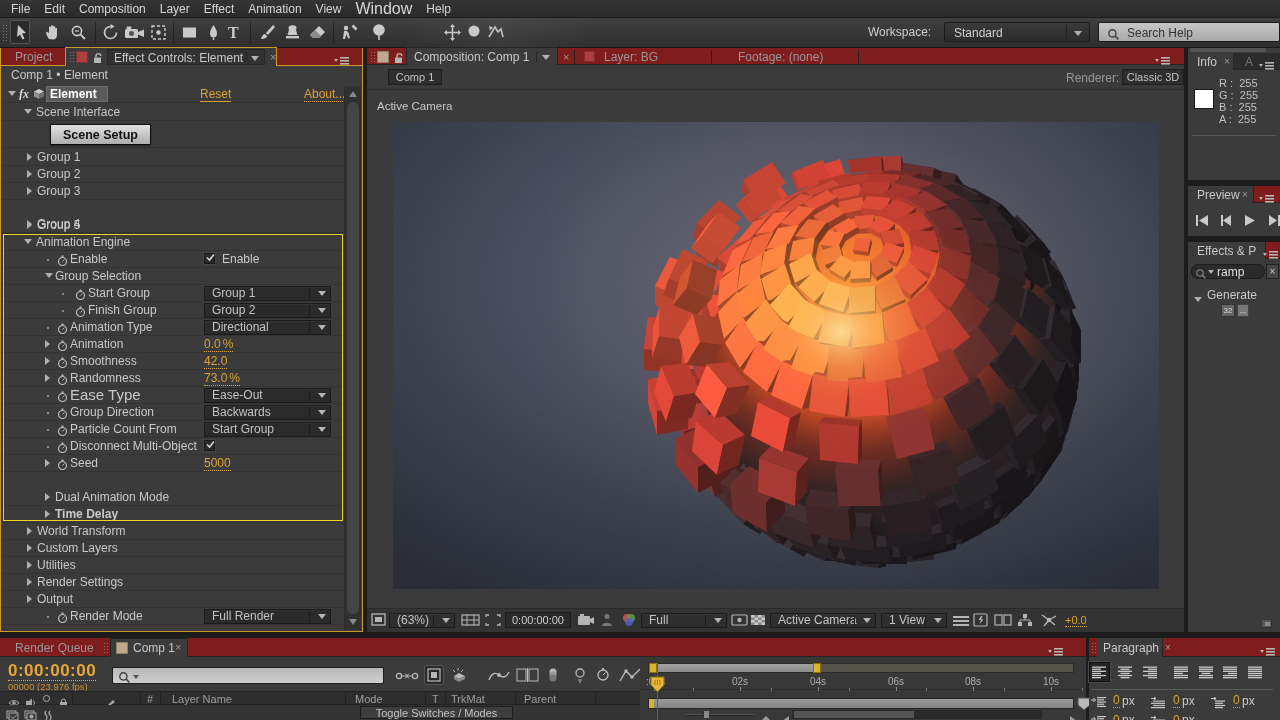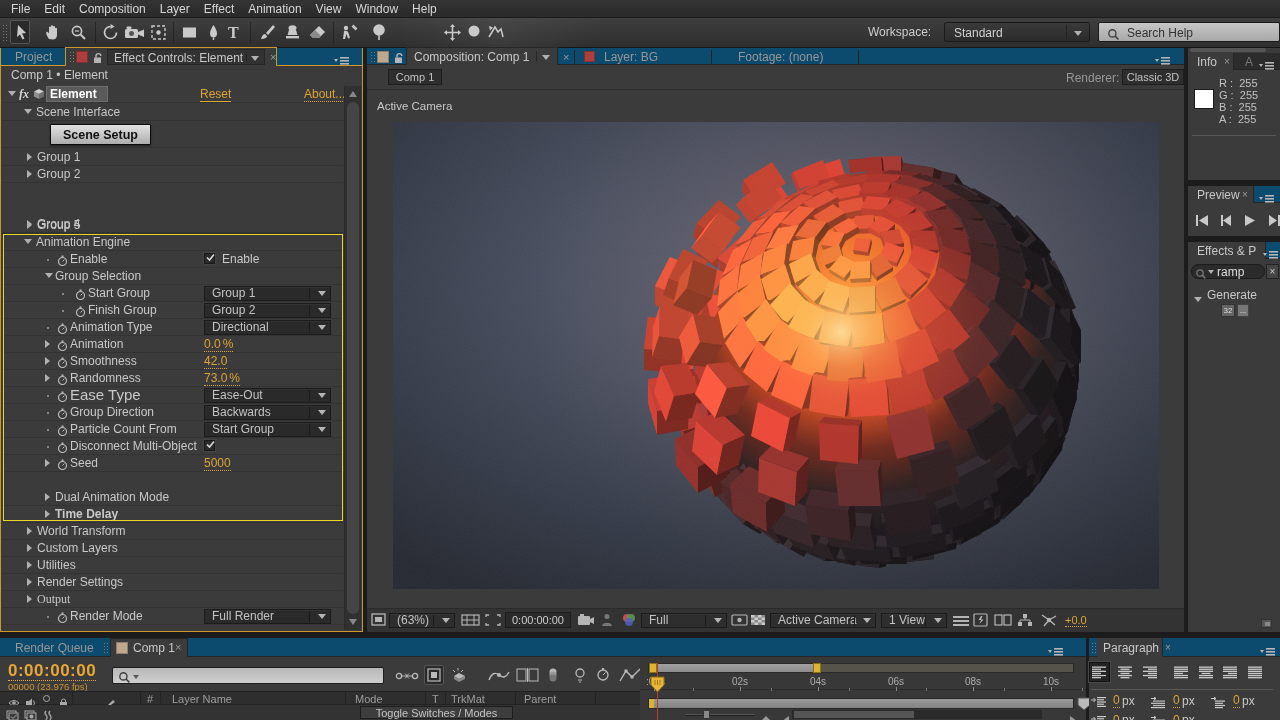--- a/index.html
+++ b/index.html
@@ -1,20 +1,20 @@
 <!DOCTYPE html>
 <html><head><meta charset="utf-8"><style>
 *{margin:0;padding:0;box-sizing:border-box}
 html,body{width:1280px;height:720px;overflow:hidden;background:#1c1c1c;
  font-family:"Liberation Sans",sans-serif;-webkit-font-smoothing:antialiased}
 .abs{position:absolute}
 .txt{color:#c8c8c8;font-size:12px;white-space:nowrap}
 .dim{color:#969696}
 .panel{position:absolute;background:#3b3b3b}
-.tabbar{position:absolute;background:#0c4a6e;border-bottom:1px solid #252525}
+.tabbar{position:absolute;background:#7f1d1d;border-bottom:1px solid #252525}
 .tri-r{width:0;height:0;border-left:5px solid #b0b0b0;border-top:4px solid transparent;border-bottom:4px solid transparent;display:inline-block}
 .tri-d{width:0;height:0;border-top:5px solid #b0b0b0;border-left:4px solid transparent;border-right:4px solid transparent;display:inline-block}
 .dd{position:absolute;height:15px;background:#2a2a2a;border:1px solid #1b1b1b;box-shadow:inset 0 1px 0 rgba(255,255,255,.04);color:#c2c2c2;font-size:12px;line-height:13px;padding-left:7px}
 .dd .a{position:absolute;right:4px;top:4px;width:0;height:0;border-top:5px solid #b5b5b5;border-left:4px solid transparent;border-right:4px solid transparent}
 .dd .s{position:absolute;right:20px;top:1px;bottom:1px;width:1px;background:#1b1b1b}
 .row{position:absolute;left:1px;right:19px;height:17px;border-bottom:1px solid #333;color:#c8c8c8;font-size:12px;line-height:16px}
 .sw{position:absolute;top:3px;width:11px;height:11px}
 .cb{position:absolute;width:11px;height:11px;background:#2a2a2a;border:1px solid #191919;box-shadow:0 0 0 1px #444}
 .cb svg{position:absolute;left:0;top:-2px}
 .val{position:absolute;color:#dca337;border-bottom:1px dotted #dca337;line-height:14px;height:15px}
@@ -23,21 +23,21 @@
 </style></head><body>
 <div class="abs" style="left:0;top:0;width:1280px;height:18px;background:linear-gradient(#343434,#2a2a2a);border-bottom:1px solid #1c1c1c">
 <div style="display:flex;padding-left:4px">
 <div style="color:#d6d6d6;font-size:12px;line-height:18px;padding:0 7px">File</div>
 <div style="color:#d6d6d6;font-size:12px;line-height:18px;padding:0 7px">Edit</div>
 <div style="color:#d6d6d6;font-size:12px;line-height:18px;padding:0 7px">Composition</div>
 <div style="color:#d6d6d6;font-size:12px;line-height:18px;padding:0 7px">Layer</div>
 <div style="color:#d6d6d6;font-size:12px;line-height:18px;padding:0 7px">Effect</div>
 <div style="color:#d6d6d6;font-size:12px;line-height:18px;padding:0 7px">Animation</div>
 <div style="color:#d6d6d6;font-size:12px;line-height:18px;padding:0 7px">View</div>
-<div style="color:#d6d6d6;font-size:12px;line-height:18px;padding:0 7px">Window</div>
+<div style="color:#d6d6d6;font-size:16px;line-height:18px;padding:0 7px">Window</div>
 <div style="color:#d6d6d6;font-size:12px;line-height:18px;padding:0 7px">Help</div>
 </div>
   </div>
 <div class="abs" style="left:0;top:18px;width:1280px;height:30px;background:linear-gradient(#3f3f3f,#2e2e2e);border-bottom:1px solid #161616">
 <div class="abs" style="left:400px;top:0;width:200px;height:29px;background:linear-gradient(90deg,rgba(255,255,255,0),rgba(255,255,255,0.05),rgba(255,255,255,0))"></div>
 <div class="abs" style="left:2px;top:6px">
       <div style="width:5px;height:18px;background-image:radial-gradient(circle,#777 28%,transparent 32%);background-size:3px 3px;background-position:0 0"></div>
     </div>
 <div class="abs" style="left:10px;top:2px;width:20px;height:24px;background:#2a2a2a;border:1px solid #555;border-radius:2px"></div>
     <div class="abs" style="left:14px;top:6px"><svg width="16" height="17" viewBox="0 0 16 17">
@@ -175,20 +175,24 @@
 <div class="abs" style="left:1px;right:19px;top:73px;height:27px;border-bottom:1px solid #333"></div>
 <div class="abs" style="left:49px;top:76px;width:101px;height:21px;background:linear-gradient(#e2e2e2,#adadad);border:1px solid #0e0e0e;box-shadow:0 1px 2px rgba(0,0,0,.5);border-radius:1px;text-align:center"><span style="font-size:12.5px;font-weight:bold;color:#111;line-height:19px">Scene Setup</span></div>
 <div class="row" style="top:101px;">
       <div class="tri-r" style="position:absolute;left:25px;top:4px"></div>
       <div class="txt" style="position:absolute;left:35px;top:0px;font-size:12px">Group 1</div>
     </div>
 <div class="row" style="top:118px;">
       <div class="tri-r" style="position:absolute;left:25px;top:4px"></div>
       <div class="txt" style="position:absolute;left:35px;top:0px;font-size:12px">Group 2</div>
     </div>
+<div class="row" style="top:135px;">
+      <div class="tri-r" style="position:absolute;left:25px;top:4px"></div>
+      <div class="txt" style="position:absolute;left:35px;top:0px;font-size:12px">Group 3</div>
+    </div>
 <div class="row" style="top:152px;margin-top:16px;">
       <div class="tri-r" style="position:absolute;left:25px;top:4px"></div>
       <div class="txt" style="position:absolute;left:35px;top:0px;font-size:12px">Group 4</div>
     </div>
 <div class="row" style="top:169px;">
       <div class="tri-r" style="position:absolute;left:25px;top:4px"></div>
       <div class="txt" style="position:absolute;left:35px;top:0px;font-size:12px">Group 5</div>
     </div>
 <div class="row" style="top:186px;">
       <div class="tri-d" style="position:absolute;left:22px;top:5px"></div>
@@ -345,21 +349,21 @@
       <div class="txt" style="position:absolute;left:35px;top:0px;font-size:12px">Custom Layers</div>
     </div>
 <div class="row" style="top:509px;">
       <div class="tri-r" style="position:absolute;left:25px;top:4px"></div>
       <div class="txt" style="position:absolute;left:35px;top:0px;font-size:12px">Utilities</div>
     </div>
 <div class="row" style="top:526px;">
       <div class="tri-r" style="position:absolute;left:25px;top:4px"></div>
       <div class="txt" style="position:absolute;left:35px;top:0px;font-size:12px">Render Settings</div>
     </div>
-<div class="row" style="top:543px;font-family:Liberation Serif, serif;">
+<div class="row" style="top:543px;">
       <div class="tri-r" style="position:absolute;left:25px;top:4px"></div>
       <div class="txt" style="position:absolute;left:35px;top:0px;font-size:12px">Output</div>
     </div>
 <div class="row" style="top:560px;">
       <div class="abs" style="left:45px;top:8px;width:2px;height:2px;background:#888"></div>
       <div class="sw" style="left:55px"><svg width="11" height="11" viewBox="0 0 11 11">
           <circle cx="5.5" cy="6.5" r="4" fill="none" stroke="#b9b9b9" stroke-width="1.2"></circle>
           <rect x="4.5" y="0.5" width="2" height="2" fill="#b9b9b9"></rect>
           <line x1="5.5" y1="6.5" x2="7.5" y2="4.5" stroke="#b9b9b9" stroke-width="1"></line>
         </svg></div>

